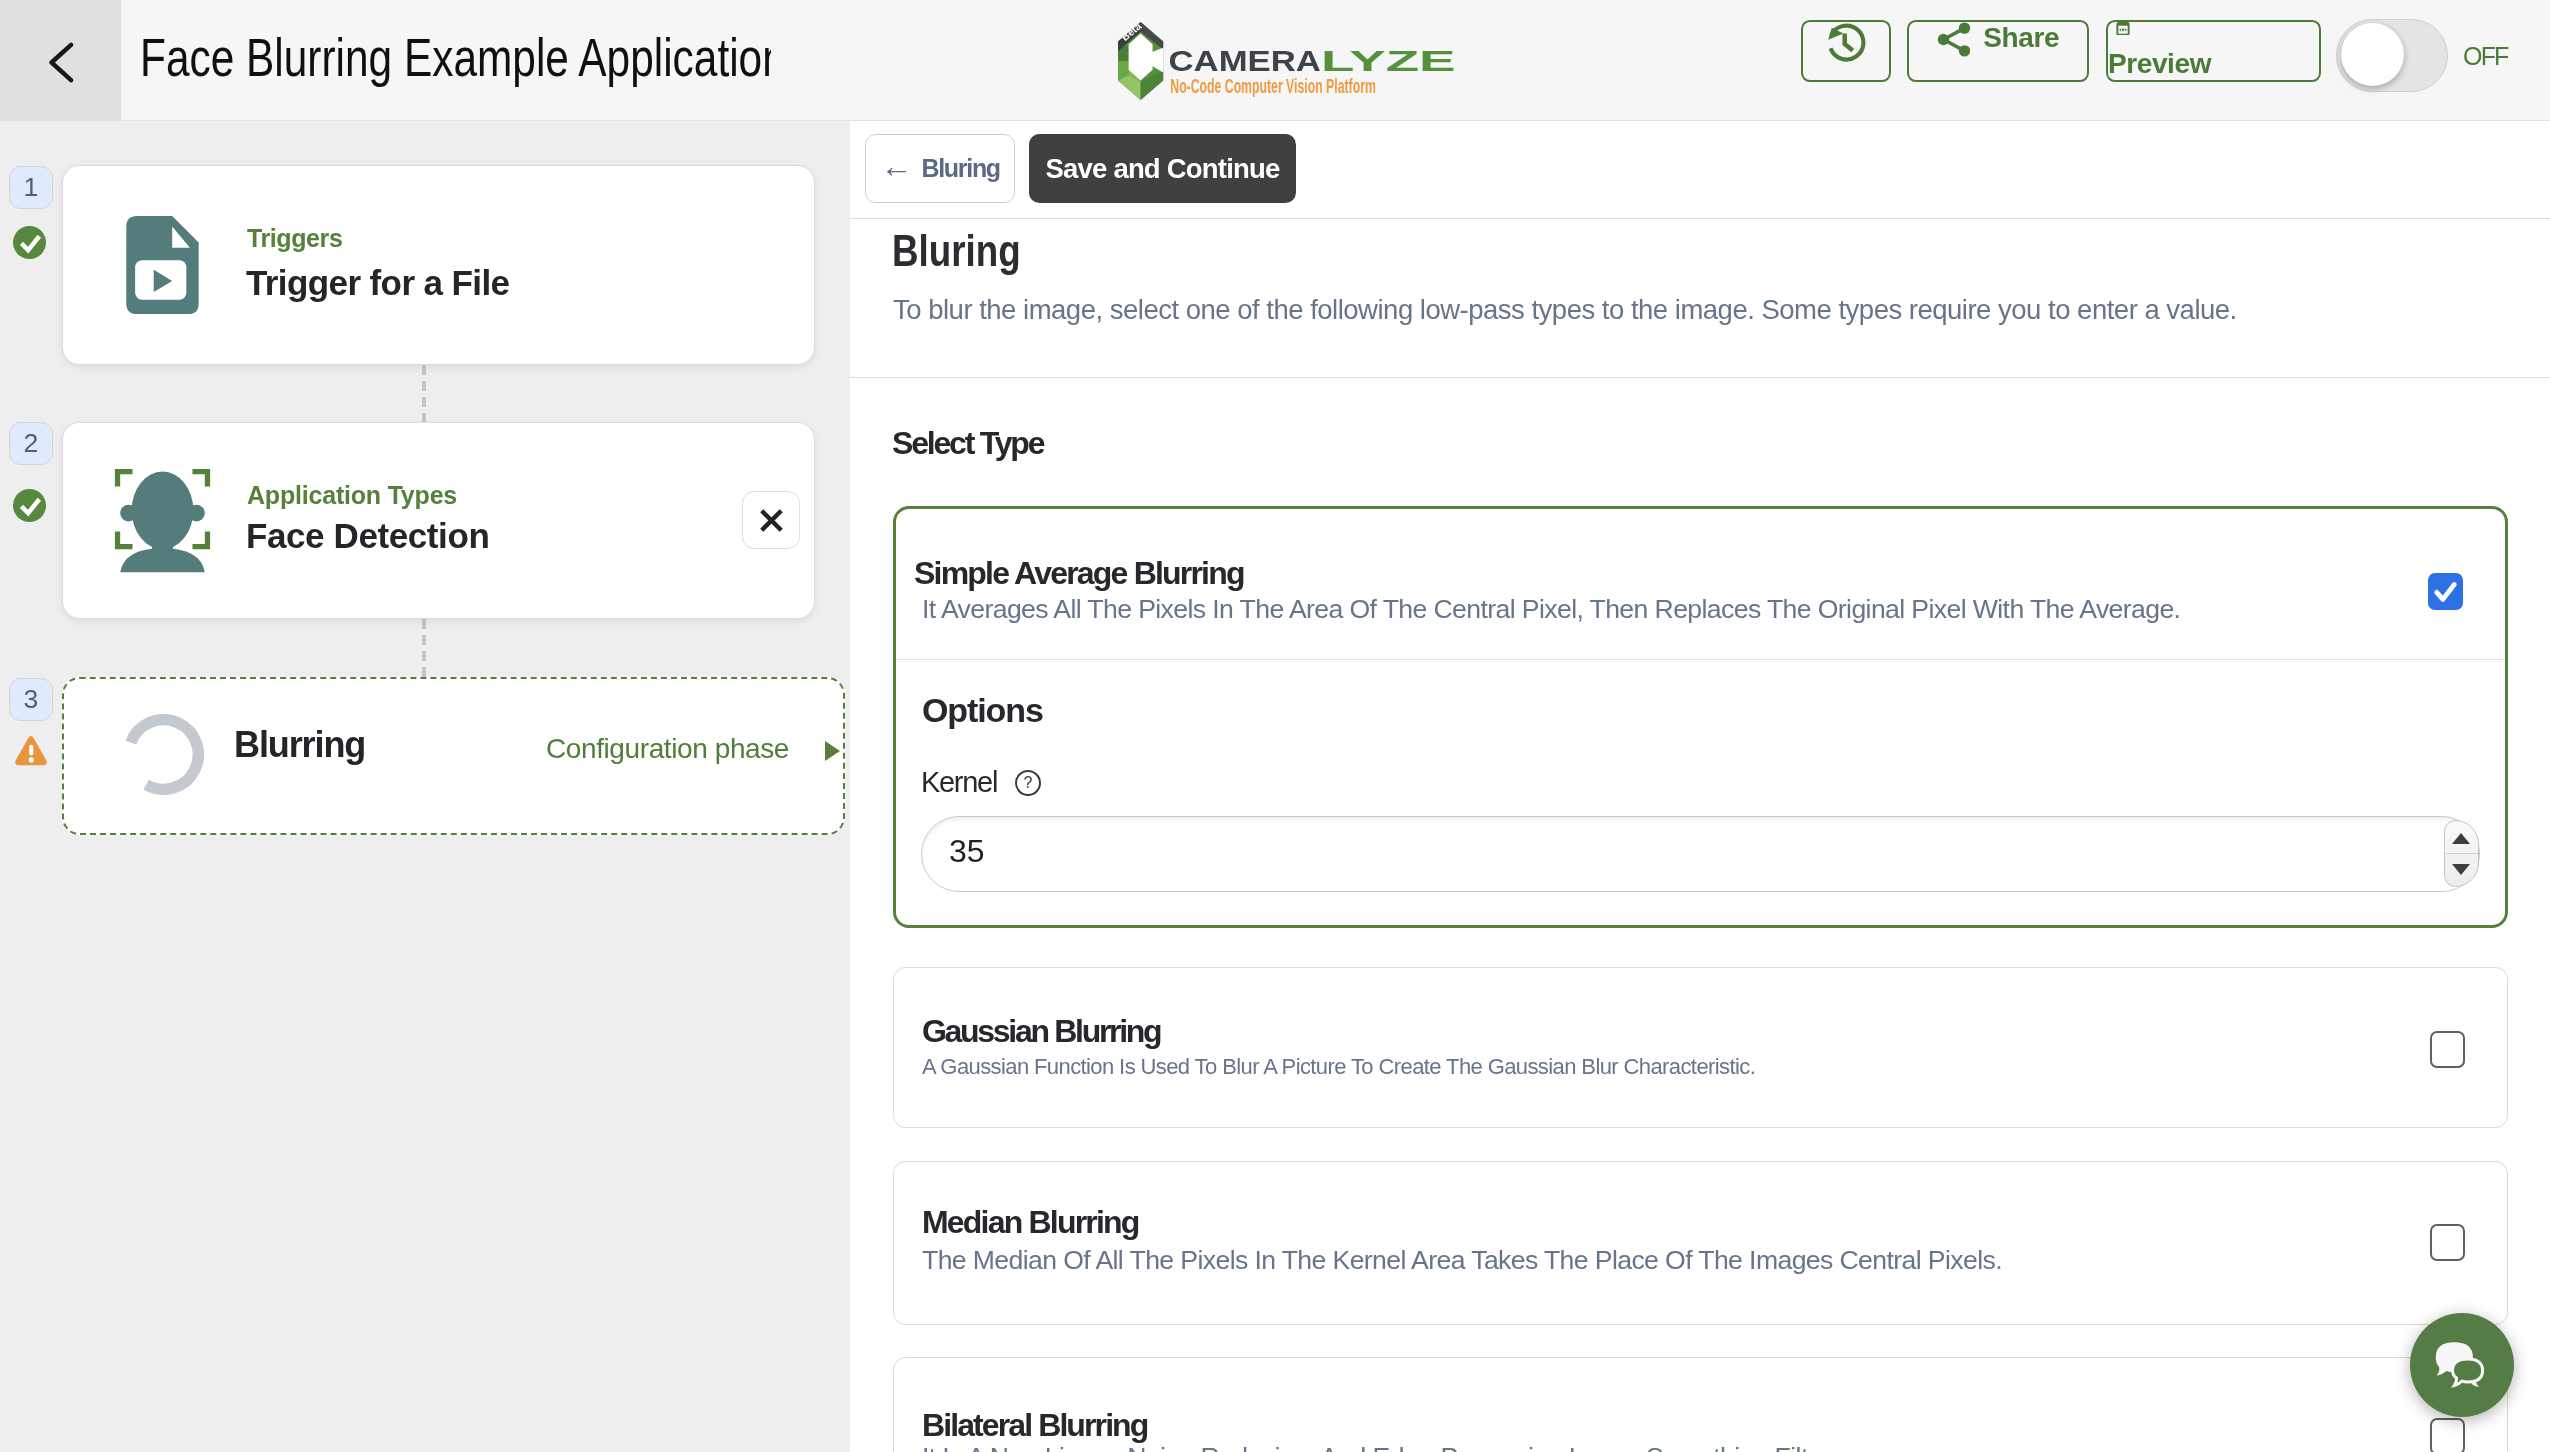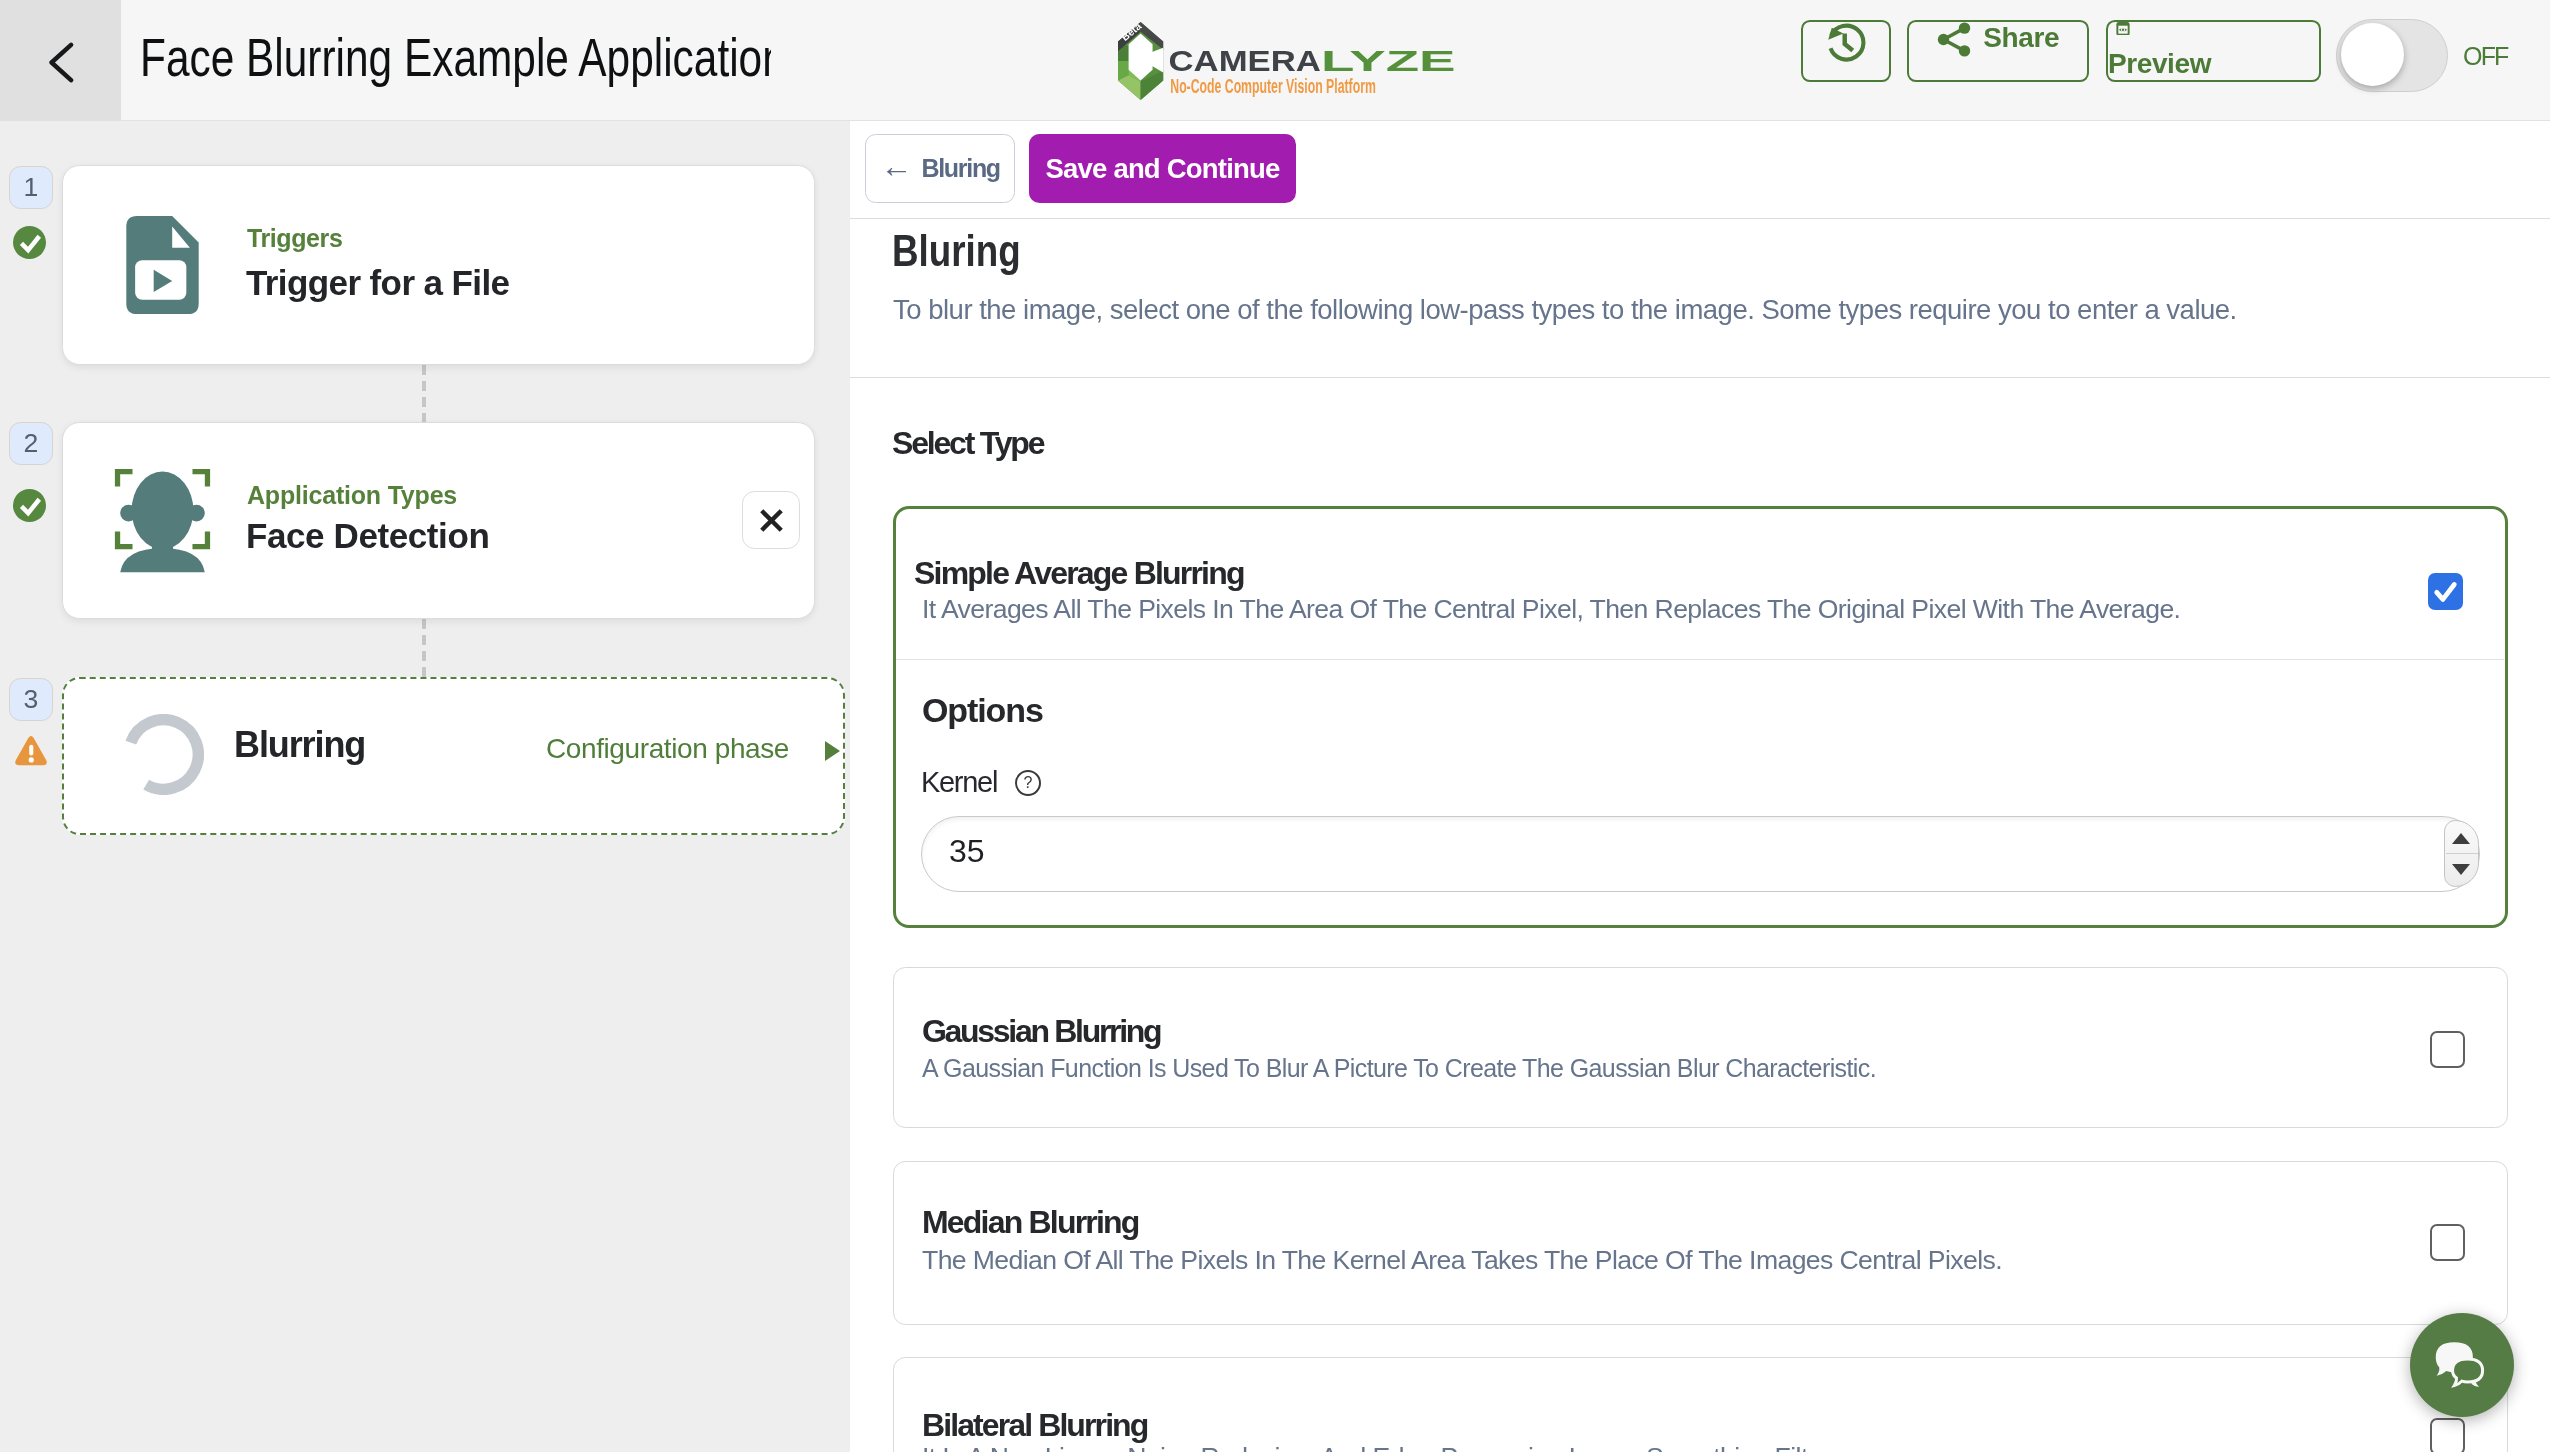--- a/index.html
+++ b/index.html
@@ -27,21 +27,21 @@
   .badge { position:absolute; left:8.9px; width:44px; height:43px; background:#dfeafc; border:1.3px solid #d8d4cc; border-radius:11.5px;
     color:#555f6e; font-size:26.6px; display:flex; align-items:center; justify-content:center; }
   .ckc { position:absolute; left:13.3px; width:33px; height:33px; }
   .conn { position:absolute; left:422px; width:3.5px; background-image:linear-gradient(#c6c6c6 60%, transparent 0);
     background-size:3.5px 16px; }
   .hr { position:absolute; left:850px; width:1700px; height:0; border-top:1.3px solid #dcdcdd; }
   #cancel { position:absolute; left:865px; top:134px; width:150px; height:69px; border:1.8px solid #c9cfd8;
     border-radius:10.6px; background:#fff; display:flex; align-items:center; justify-content:center; gap:10.6px;
     color:#5a6a84; font-size:25px; font-weight:700; letter-spacing:-1.3px; }
   #savebtn { position:absolute; left:1029px; top:134px; width:267px; height:69px; border-radius:10.6px;
-    background:#a21caf; display:flex; align-items:center; justify-content:center;
+    background:#404040; display:flex; align-items:center; justify-content:center;
     color:#fff; font-size:27.5px; font-weight:700; letter-spacing:-0.8px; white-space:nowrap; }
   .bigcard { position:absolute; left:893px; width:1615px; background:#fff; }
   #selcard { top:506px; height:422px; border:3.5px solid #55813c; border-radius:16px; }
   #gcard { top:967px; height:161px; border:1.8px solid #d9d9d9; border-radius:12.4px; }
   #mcard { top:1161px; height:164px; border:1.8px solid #d9d9d9; border-radius:12.4px; }
   #bcard { top:1357px; height:168px; border:1.8px solid #d9d9d9; border-radius:12.4px; }
   .cb { position:absolute; left:2430px; width:35px; height:37px; border:2.2px solid #606060; border-radius:7px; background:#fff; }
   #cbblue { position:absolute; left:2428px; top:573px; width:35px; height:37px; border-radius:7px; background:#2e71e5; }
   #seldiv { position:absolute; left:896px; top:659px; width:1608px; border-top:1.3px solid #e4e4e4; }
   #kinput { position:absolute; left:921px; top:816px; width:1559px; height:76px; border:1.3px solid #c9c9c9;
@@ -206,21 +206,21 @@
   border-radius:50%; display:flex; align-items:center; justify-content:center; font-size:16px; font-weight:400; color:#3a3a3a;">?</div>
 <div id="kinput"></div>
 <div class="t" style="left:949px; top:835px; font-size:32px; color:#1f2023;">35</div>
 <div class="abs" style="left:2444px; top:820px; width:35px; height:67px; background:linear-gradient(#fafafa,#ececec); border:1.3px solid #c4c4c4; border-radius:12.4px 26.6px 26.6px 12.4px;"></div>
 <div class="abs" style="left:2446px; top:853px; width:32px; height:1.3px; background:#cfcfcf;"></div>
 <div class="abs" style="left:2452px; top:833px; width:0; height:0; border-bottom:11.5px solid #3e3e3e; border-left:9.7px solid transparent; border-right:9.7px solid transparent;"></div>
 <div class="abs" style="left:2452px; top:864px; width:0; height:0; border-top:11.5px solid #3e3e3e; border-left:9.7px solid transparent; border-right:9.7px solid transparent;"></div>
 
 <div class="bigcard" id="gcard"></div>
 <div class="t title1" style="left:922px; top:1015px; font-size:32px; letter-spacing:-2.3px;">Gaussian Blurring</div>
-<div class="t desc1" style="left:922px; top:1056px; font-size:25px; letter-spacing:-0.6px;">A Gaussian Function Is Used To Blur A Picture To Create The Gaussian Blur Characteristic.</div>
+<div class="t desc1" style="left:922px; top:1056px; font-size:22px; letter-spacing:-0.6px;">A Gaussian Function Is Used To Blur A Picture To Create The Gaussian Blur Characteristic.</div>
 <div class="cb" style="top:1031px;"></div>
 
 <div class="bigcard" id="mcard"></div>
 <div class="t title1" style="left:922px; top:1206px; font-size:32px; letter-spacing:-1.8px;">Median Blurring</div>
 <div class="t desc1" style="left:922px; top:1247px; font-size:26.6px; letter-spacing:-0.6px;">The Median Of All The Pixels In The Kernel Area Takes The Place Of The Images Central Pixels.</div>
 <div class="cb" style="top:1224px;"></div>
 
 <div class="bigcard" id="bcard"></div>
 <div class="t title1" style="left:922px; top:1409px; font-size:32px; letter-spacing:-1.9px;">Bilateral Blurring</div>
 <div class="t desc1" style="left:922px; top:1444px; font-size:26.6px; letter-spacing:-0.6px;">It Is A Non-Linear, Noise-Reducing, And Edge-Preserving Image Smoothing Filter.</div>

